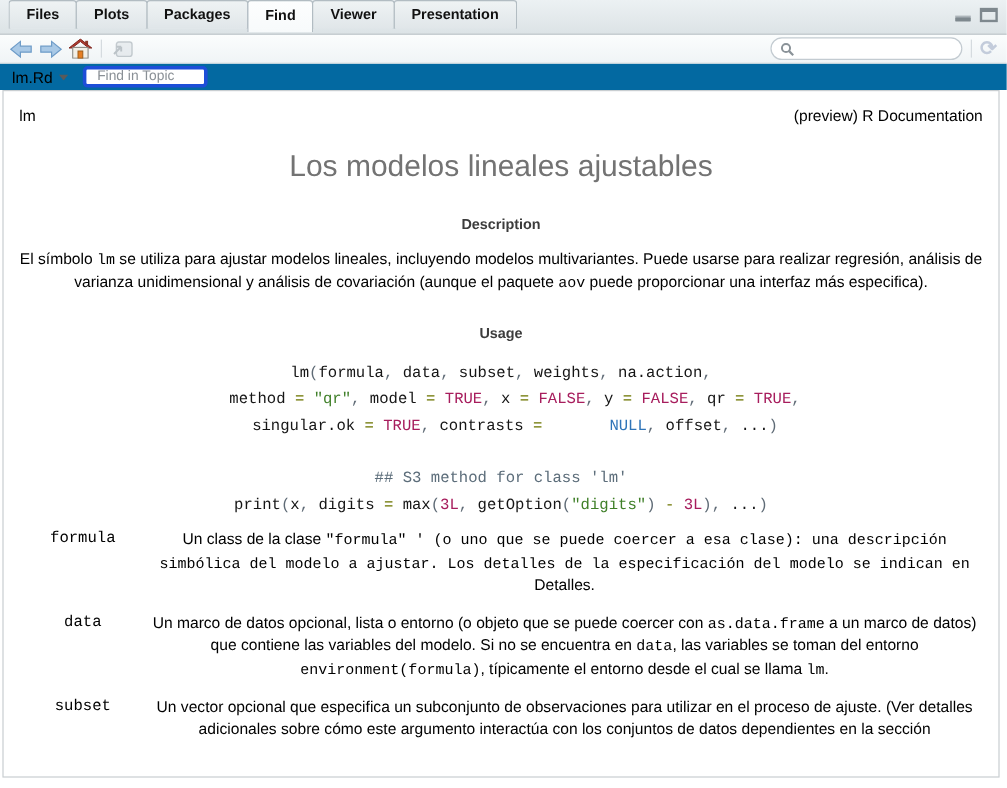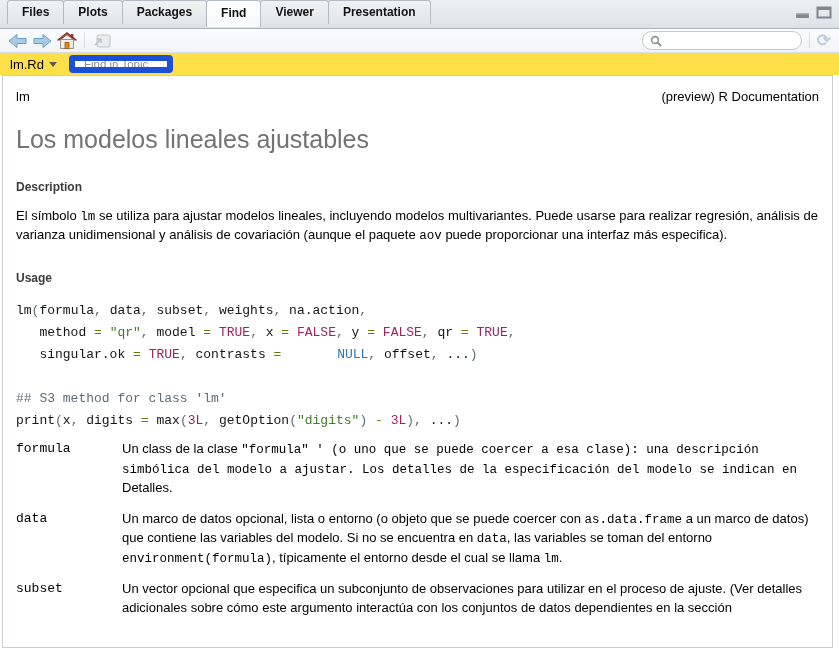--- a/index.html
+++ b/index.html
@@ -26,31 +26,31 @@
   .tb-icon { display:inline-flex; align-items:center; justify-content:center; width:20px; height:18px; }
   .sep { width:1px; height:15px; background:#D5DBDF; margin:0 2px; }
   .spacer { flex:1; }
   .search-box { width:160px; height:19px; background:#fff; border:1px solid #C3CBD1;
     border-radius:10px; display:flex; align-items:center; padding:0 7px; gap:4px; }
   .search-box input { border:none; outline:none; flex:1; font-size:11px; min-width:0;
     font-family:"Liberation Sans",sans-serif; }
   .refresh { font-size:17px; color:#C3CCDB; line-height:1; font-weight:bold; }
 
   
-  .topicbar { height:22px; background:#fde047; display:flex; align-items:center;
+  .topicbar { height:22px; background:#0369a1; display:flex; align-items:center;
     padding:0 10px; gap:12px; }
   .topic { font-size:13px; color:#000; display:flex; align-items:center; gap:5px; cursor:default; }
-  .find-input { width:104px; height:18px; border:6px solid #1d4ed8; border-radius:4px;
+  .find-input { width:104px; height:18px; border:3px solid #1d4ed8; border-radius:4px;
     font-size:11.5px; padding:0 9px; color:#444; outline:none;
     font-family:"Liberation Sans",sans-serif; }
   .find-input::placeholder { color:#8A9096; }
 
   
   .content { margin:0 6px 0 2px; height:573px; border:1px solid #C9CED1; background:#fff;
-    padding:13px 13px 0 13px; overflow:hidden; color:#000; }
+    padding:13px 13px 0 13px; overflow:hidden; color:#000;text-align:center; }
   .doc-header { display:flex; justify-content:space-between; font-size:13px; }
   h1.doc-title { font-size:25px; font-weight:400; margin-top:21px; color:#737373; }
   h2.sec { font-size:12px; font-weight:bold; color:#3C3C3C; margin:26px 0 13px 0; }
   p.desc { font-size:13px; line-height:17px; }
   .mono { font-family:"Liberation Mono", monospace; font-size:12.5px; }
 
   pre.usage { font-family:Liberation Mono, monospace; font-size:13px; line-height:22px;
     margin-top:15px; white-space:pre; }
   .tok-p { color:#151515; }
   .tok-u { color:var(--code-punct); }

